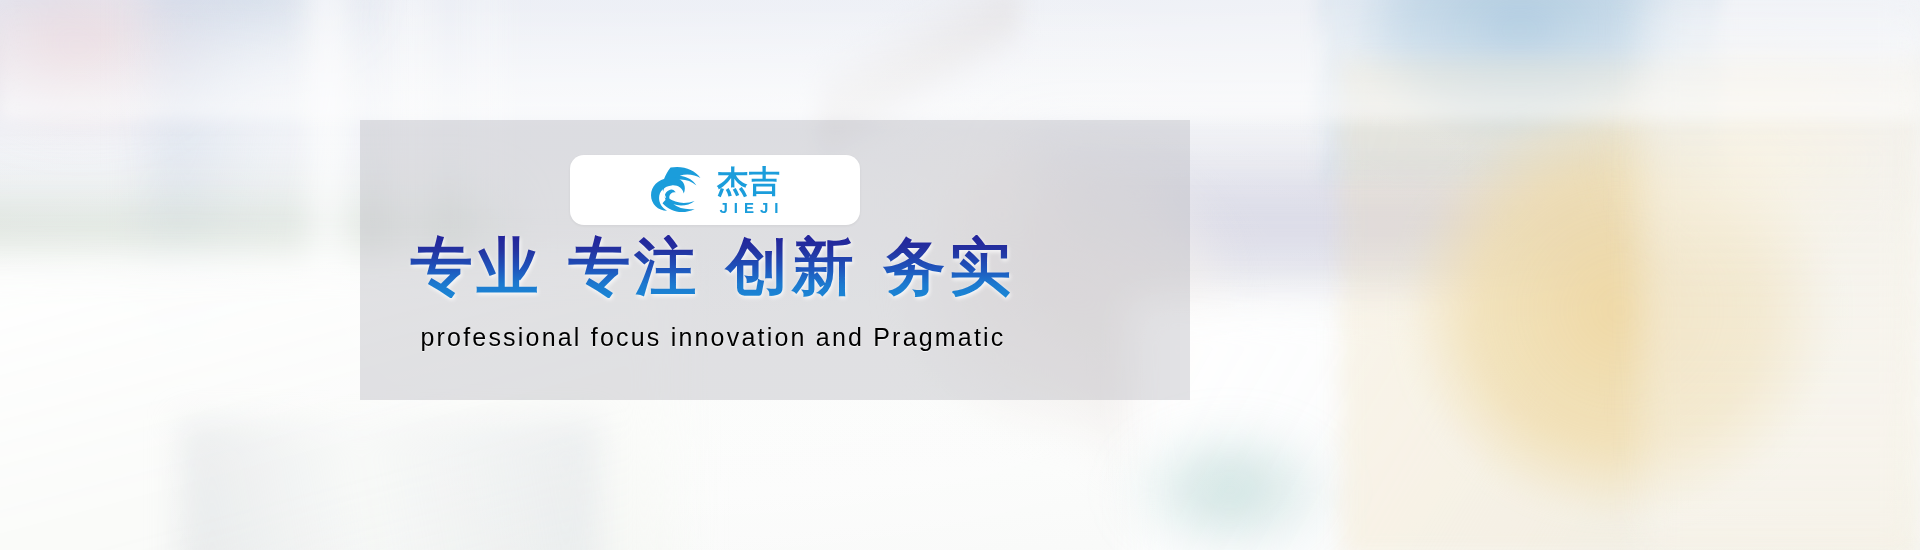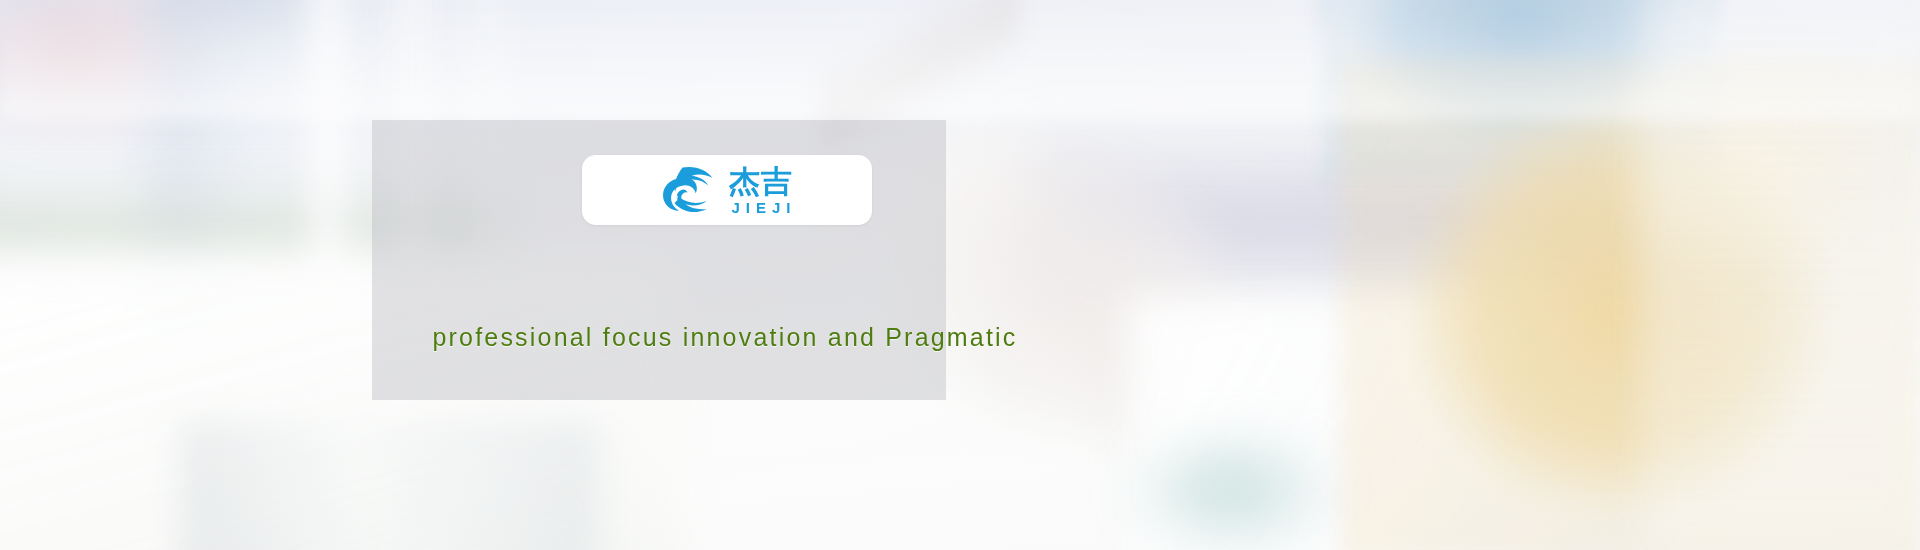--- a/index.html
+++ b/index.html
@@ -176,23 +176,23 @@
   }
 
   
   .bg-haze {
     background: radial-gradient(ellipse 1200px 520px at 700px 300px, rgba(255,255,255,0.28) 0%, rgba(255,255,255,0) 75%);
   }
 
   
   #promo-panel {
     position: absolute;
-    left: 372px;
+    left: 360px;
     top: 120px;
-    width: 574px;
+    width: 830px;
     height: 280px;
     background: rgba(186,186,192,0.42);
     display: flex;
     flex-direction: column;
     align-items: center;
   }
 
   
   #logo-pill {
     position: absolute;
@@ -273,21 +273,21 @@
   #subtitle {
     position: absolute;
     left: 0;
     top: 203px;
     width: 706px;
     text-align: center;
     font-family: "Liberation Sans", "DejaVu Sans", sans-serif;
     font-size: 25px;
     font-weight: 400;
     letter-spacing: 2.2px;
-    color: #4d7c0f;
+    color: #000000;
     white-space: nowrap;
     text-shadow: 0 1px 1px rgba(255,255,255,0.8);
   }
 </style>
 </head>
 <body>
 
 <div id="banner">
 
   <div class="bg-layer bg-base"></div>
@@ -332,17 +332,18 @@
 
         <path d="M30 52 C34 54 36 58 36 62 C33 59 31 56 30 52 Z" fill="#ffffff"></path>
       </svg>
 
       <span class="logo-word">
         <span class="logo-cn">杰吉</span>
         <span class="logo-en">JIEJI</span>
       </span>
     </div>
 
+    <div id="headline">专业  专注  创新  务实</div>
 
     <div id="subtitle">professional focus innovation and Pragmatic</div>
 
   </div>
 </div>
 
 </body></html>

